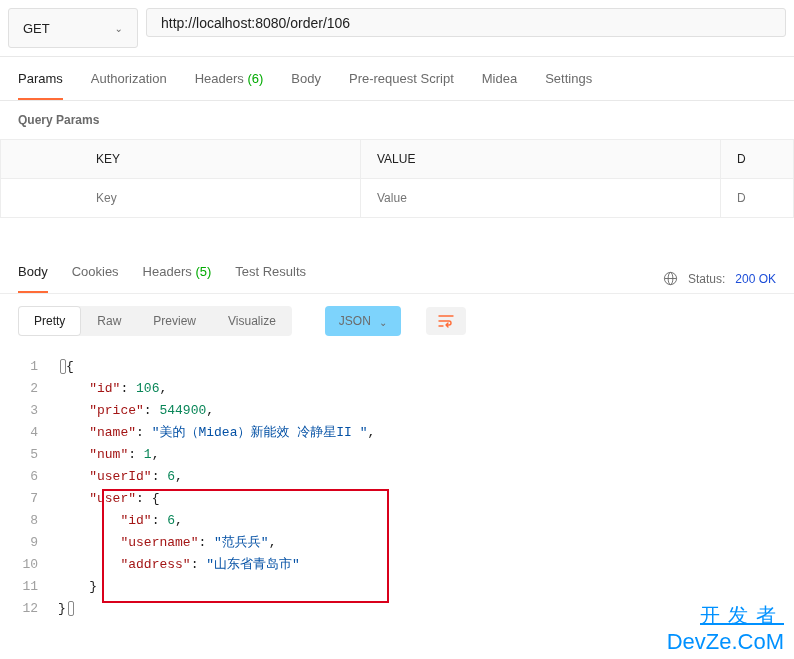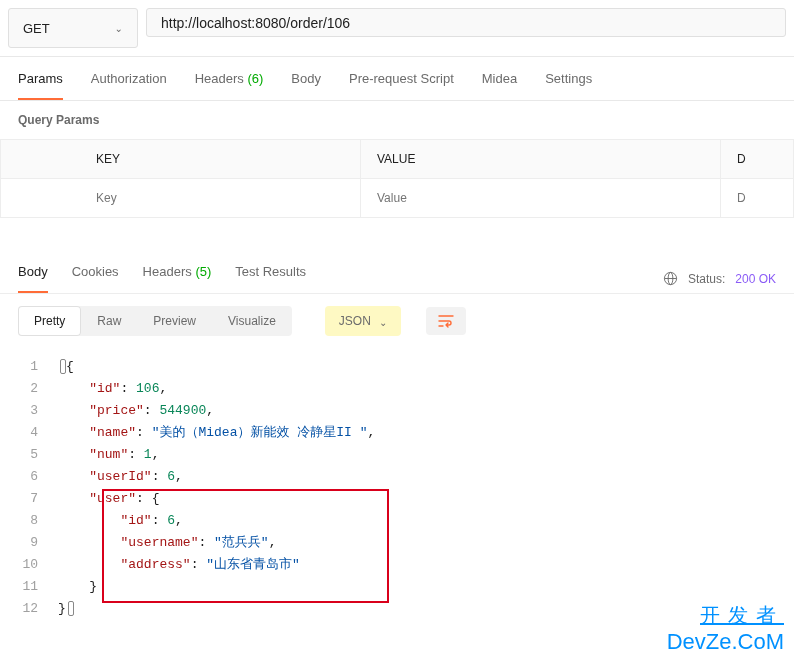--- a/index.html
+++ b/index.html
@@ -23,28 +23,28 @@
 .params-table .col-key { width: 360px; padding-left: 95px; }
 .params-table .col-val { width: 360px; }
 .params-table .col-desc { width: auto; }
 
 .response-header { display: flex; align-items: center; justify-content: space-between; padding: 16px 18px 0 18px; margin-top: 30px; }
 .resp-tabs { display: flex; gap: 24px; }
 .resp-tab { padding-bottom: 12px; font-size: 13px; color: #6b6b6b; cursor: pointer; border-bottom: 2px solid transparent; }
 .resp-tab.active { color: #212121; border-bottom-color: #ff6c37; }
 .resp-tab .count { color: #0a0; }
 .status-block { display: flex; align-items: center; gap: 10px; font-size: 12px; color: #6b6b6b; }
-.status-block .ok { color: #8b5cf6; }
+.status-block .ok { color: #1d4ed8; }
 .status-block .globe { width: 15px; height: 15px; }
 
 .viewer-bar { display: flex; align-items: center; gap: 19px; padding: 12px 18px; border-top: 1px solid #ededed; }
 .view-tabs { display: flex; background: #f2f2f2; border-radius: 4px; }
 .view-tab { padding: 8px 16px; font-size: 12px; color: #6b6b6b; cursor: pointer; border-radius: 4px; }
 .view-tab.active { background: #fff; color: #212121; box-shadow: inset 0 0 0 1px #e0e0e0; }
-.format-select { display: flex; align-items: flex-end; gap: 8px; padding: 8px 14px; margin-left: 14px; background: #fef9c3; border-radius: 4px; font-size: 12px; color: #6b6b6b; cursor: pointer; }
+.format-select { display: flex; align-items: flex-end; gap: 8px; padding: 8px 14px; margin-left: 14px; background: #7dd3fc; border-radius: 4px; font-size: 12px; color: #6b6b6b; cursor: pointer; }
 .format-select .chev { font-size: 10px; }
 .wrap-icon { padding: 7px 12px; margin-left: 6px; background: #f2f2f2; border-radius: 4px; cursor: pointer; color: #ff6c37; display: flex; align-items: center; }
 
 .code-area { padding: 8px 18px 30px 18px; font-family: "Consolas", "Courier New", monospace; font-size: 13px; line-height: 22px; position: relative; }
 .code-line { display: flex; }
 .ln { width: 40px; text-align: right; padding-right: 20px; color: #a0a0a0; user-select: none; }
 .code { white-space: pre; }
 .tok-punc { color: #212121; }
 .tok-key { color: #a31515; }
 .tok-num { color: #098658; }

